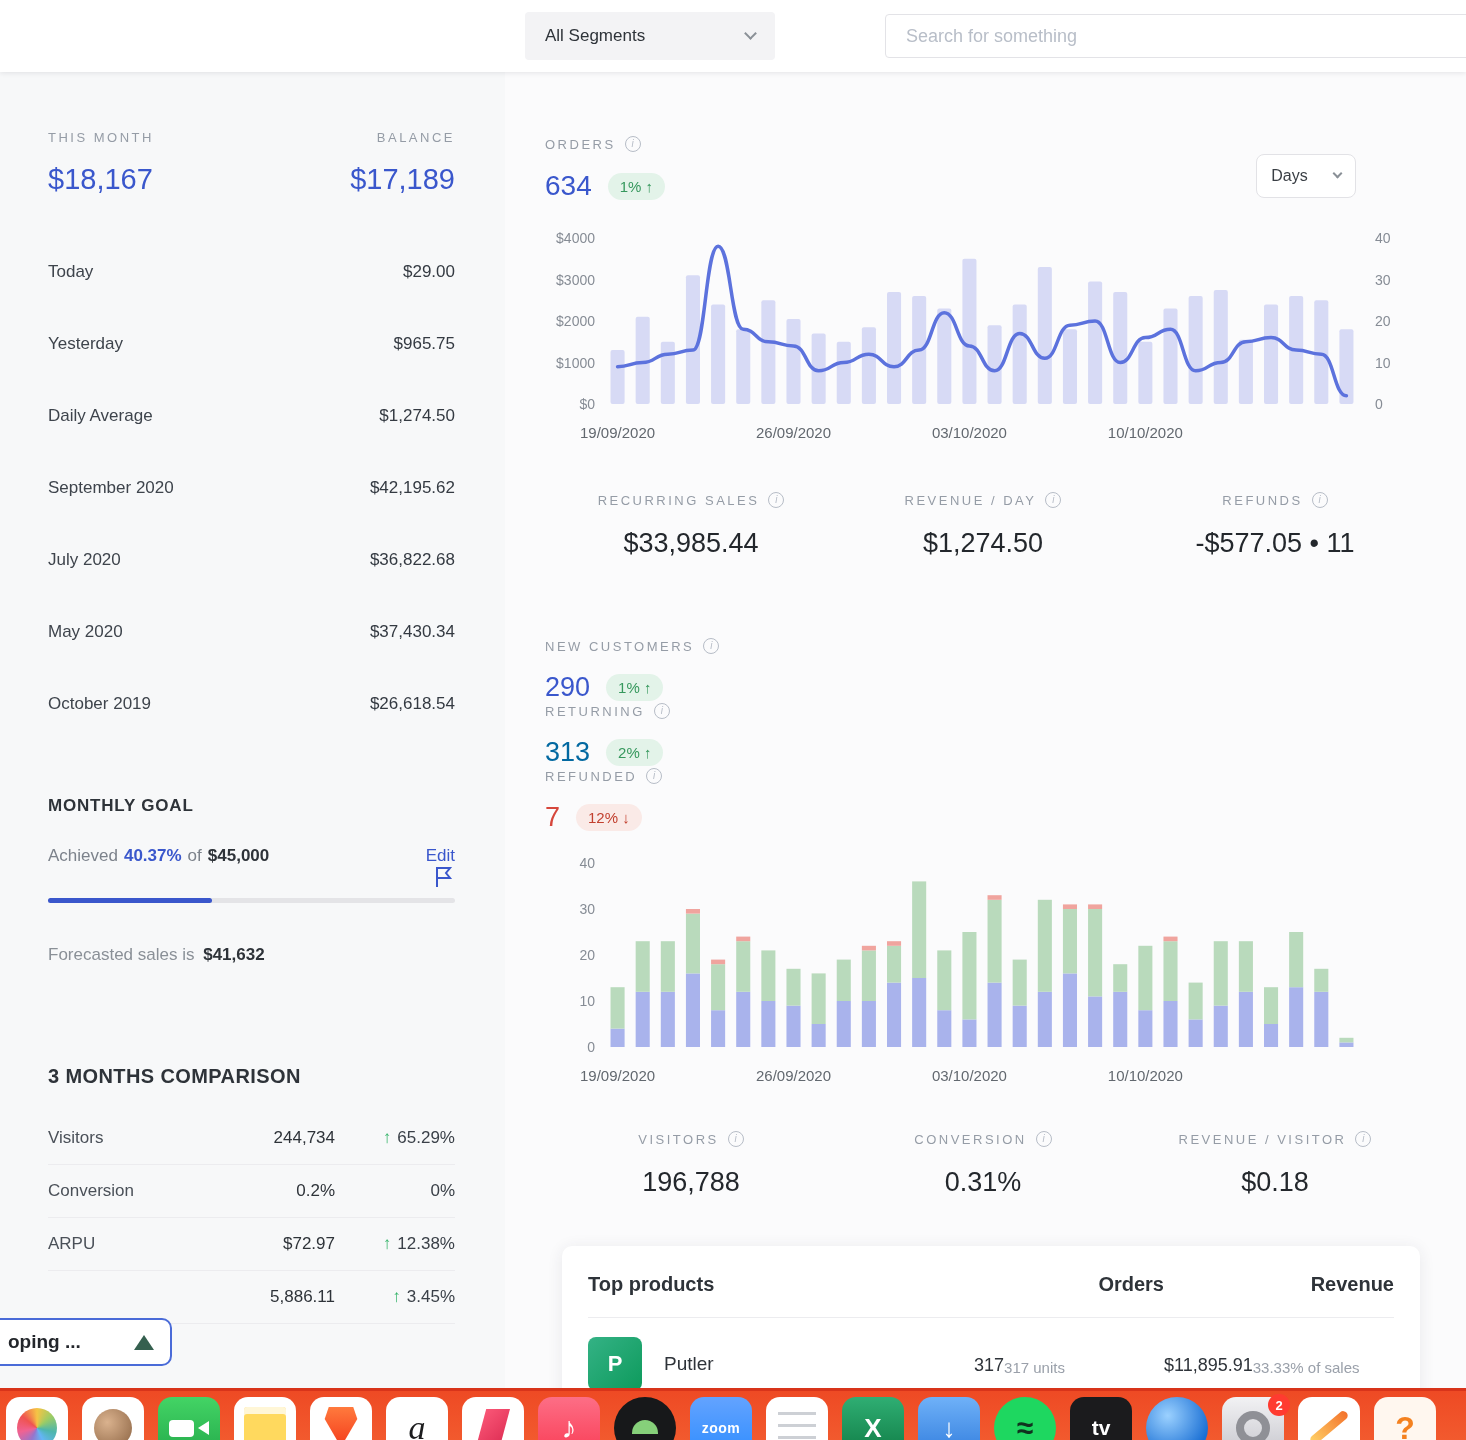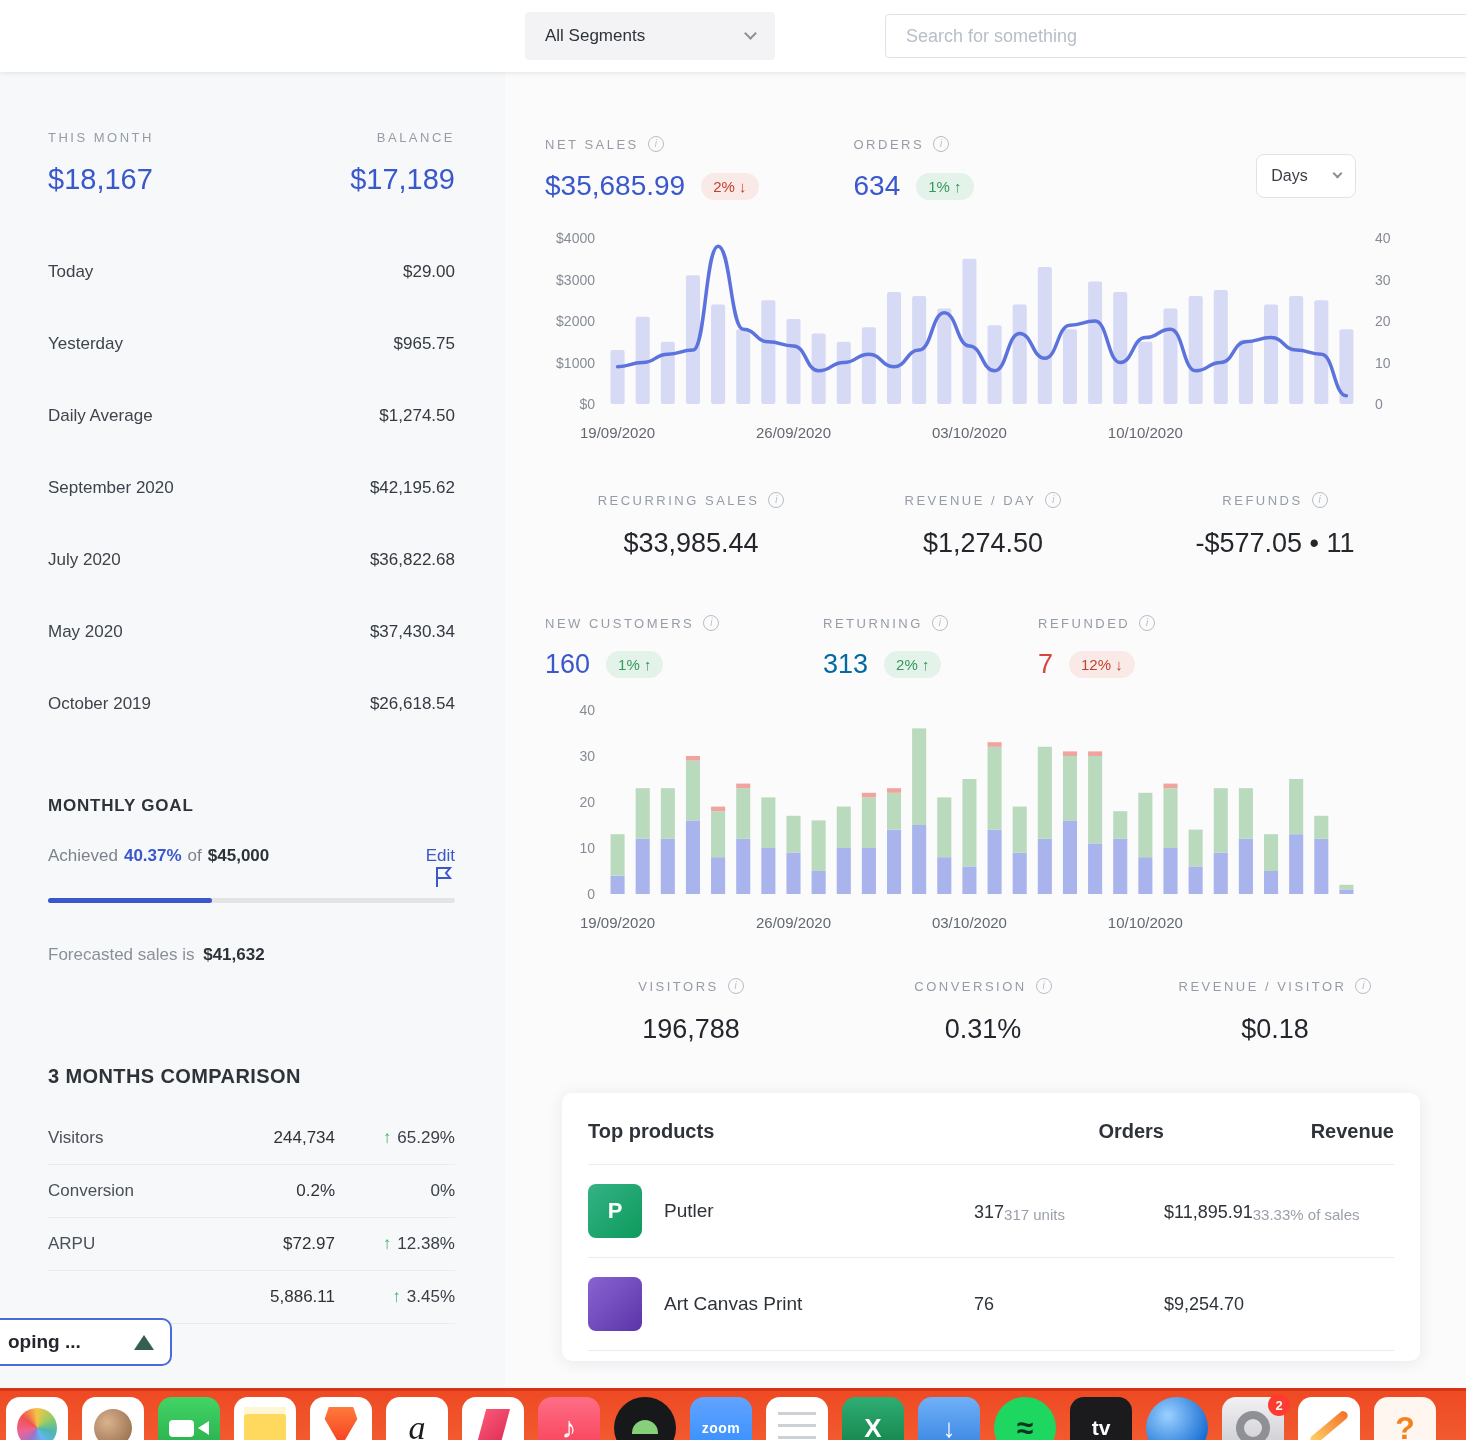--- a/index.html
+++ b/index.html
@@ -80,21 +80,21 @@
 
   .chart { margin-top:22px; }
   svg text.tick { font-size:14px; fill:#868c95; }
   svg text.tickx { font-size:15px; fill:#62686f; }
 
   .kpi-row { display:flex; margin-top:24px; }
   .kpi-cell { width:292px; text-align:center; }
   .kpi-cell .mini-label-row { justify-content:center; }
   .kpi-val { margin-top:20px; font-size:27px; color:#23272c; font-weight:500; }
 
-  .kpi-row.customers { margin-top:56px; }
+  .kpi-row.customers { margin-top:79px;flex-direction:column; }
   .cust-block { text-align:left; }
   .cust-val { font-size:27px; font-weight:500; }
   .c-blue { color:#3a57cc; } .c-green { color:#0369a1; } .c-red { color:#d6473c; }
 
   
   .products-card { margin:48px 46px 0 17px; background:#fff; border-radius:10px;
                    box-shadow:0 2px 16px rgba(40,40,70,.09); padding:0 26px; height:268px; overflow:hidden; }
   .pc-header { display:flex; align-items:center; padding:27px 0 21px; border-bottom:1px solid #ececef;
                font-size:20px; font-weight:700; color:#2e3339; }
   .pc-title { flex:1; }
@@ -288,30 +288,20 @@
               <span class="cl" data-name="comparison-metric"></span>
                    <span class="cv" data-name="comparison-value">5,886.11</span>
                    <span class="cc" data-name="comparison-change"><span class="up-arrow" data-name="up-arrow-icon">↑</span>3.45%</span>
             </div>
           </div>
       </div>
     </aside>
 
     <main class="main" data-name="main-panel">
       <div class="kpi-top">
-        <div class="kpi-block" data-name="net-sales-kpi">
-          <div class="mini-label-row">
-            <span class="mini-label" data-name="net-sales-label">NET SALES</span>
-            <span class="info" data-name="info-icon"></span>
-          </div>
-          <div class="val-row">
-            <span class="big-blue lg" data-name="net-sales-value">$35,685.99</span>
-            <span class="badge down" id="net-badge" data-name="net-sales-badge">2% ↓</span>
-          </div>
-        </div>
         <div class="kpi-block" data-name="orders-kpi">
           <div class="mini-label-row">
             <span class="mini-label" data-name="orders-label">ORDERS</span>
             <span class="info" data-name="info-icon"></span>
           </div>
           <div class="val-row">
             <span class="big-blue lg" data-name="orders-value">634</span>
             <span class="badge up" id="orders-badge" data-name="orders-badge">1% ↑</span>
           </div>
         </div>
@@ -391,21 +381,21 @@
       <div class="kpi-val" data-name="kpi-value">-$577.05 • 11</div>
           </div>
         </div>
       <div class="kpi-row customers" id="kpis-customers" data-name="customers-kpi-row">
           <div class="cust-block" data-name="customers-kpi-new-customers" style="width: 278px;">
             <div class="mini-label-row">
       <span class="mini-label" data-name="kpi-label">NEW CUSTOMERS</span>
       <span class="info" data-name="info-icon"></span>
             </div>
     <div class="val-row">
-      <span class="cust-val c-blue" data-name="kpi-value">160</span>
+      <span class="cust-val c-blue" data-name="kpi-value">290</span>
       <span class="badge up" data-name="kpi-badge">1% ↑</span>
             </div>
           </div>
           <div class="cust-block" data-name="customers-kpi-returning" style="width: 215px;">
             <div class="mini-label-row">
       <span class="mini-label" data-name="kpi-label">RETURNING</span>
       <span class="info" data-name="info-icon"></span>
             </div>
     <div class="val-row">
       <span class="cust-val c-green" data-name="kpi-value">313</span>

